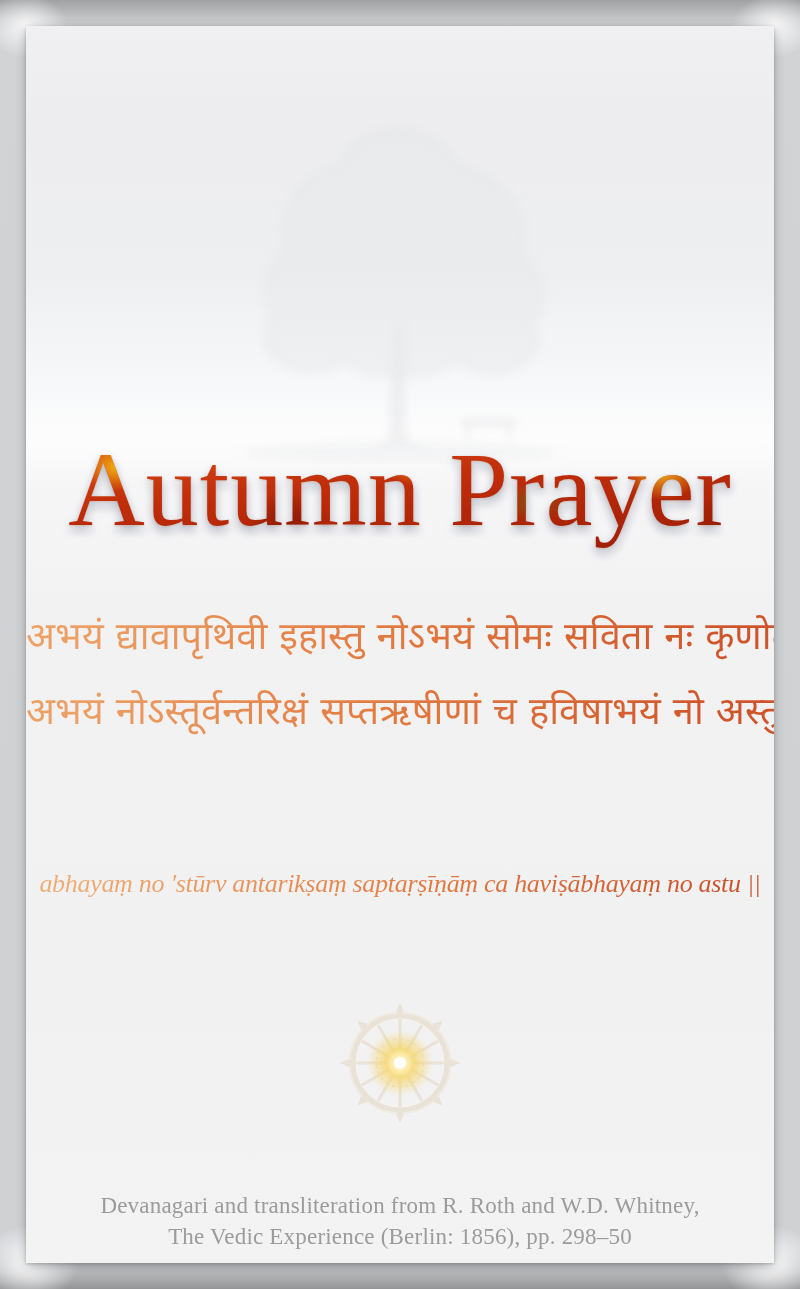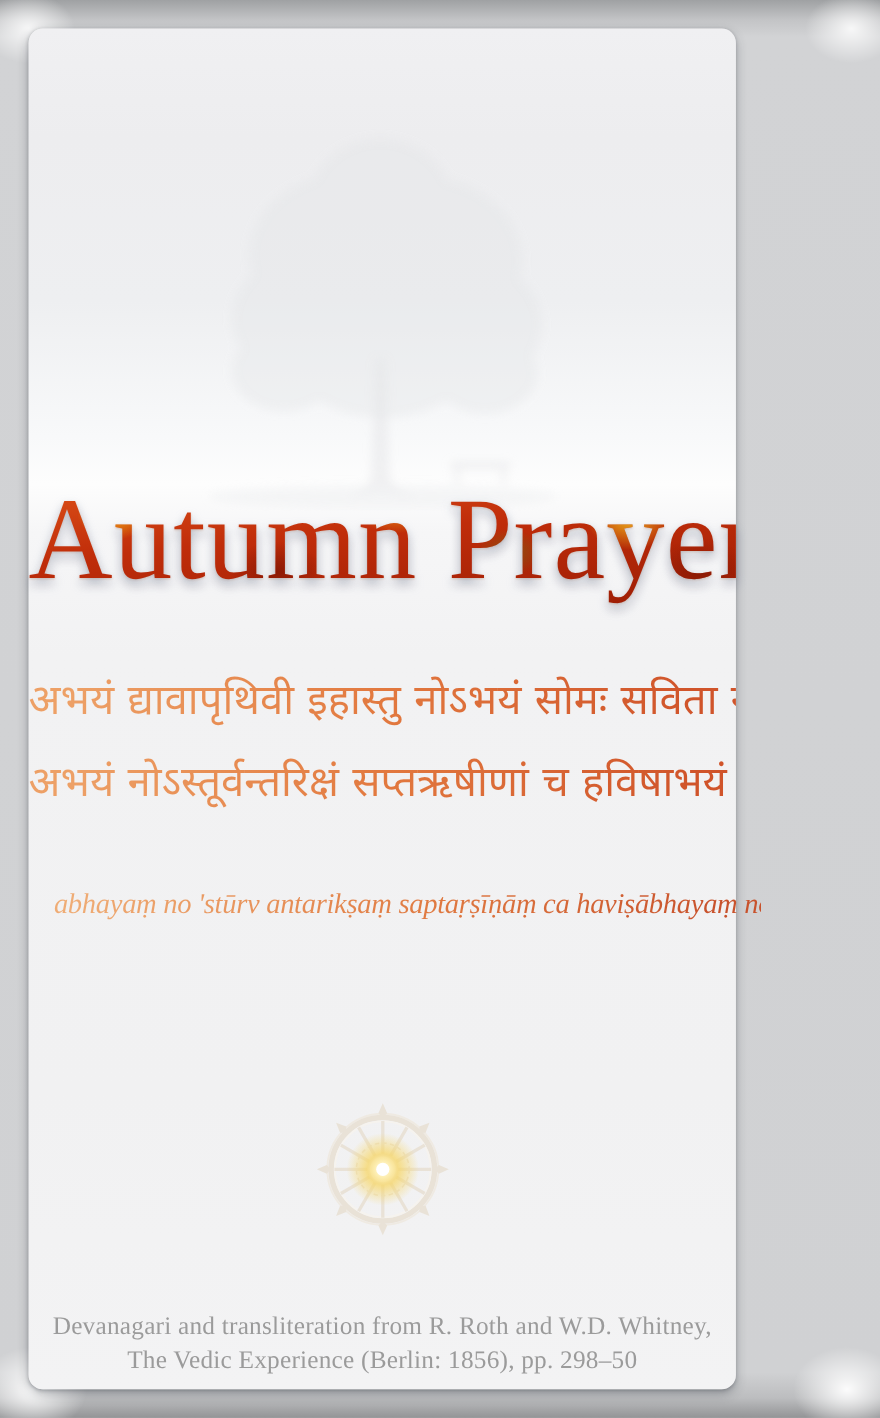--- a/index.html
+++ b/index.html
@@ -11,28 +11,27 @@
   .frame{
     position:relative;width:800px;height:1289px;
     background:
       radial-gradient(60px 45px at 26px 26px, rgba(255,255,255,.85), rgba(255,255,255,0) 70%),
       radial-gradient(60px 45px at 774px 26px, rgba(255,255,255,.85), rgba(255,255,255,0) 70%),
       radial-gradient(70px 55px at 30px 1263px, rgba(255,255,255,.95), rgba(255,255,255,0) 70%),
       radial-gradient(70px 55px at 770px 1263px, rgba(255,255,255,.95), rgba(255,255,255,0) 70%),
       linear-gradient(180deg,#9fa1a3 0%,#c3c4c6 1.4%,#d2d3d5 2.6%,#d0d1d3 96.8%,#bcbdbf 98.6%,#939496 100%);
   }
   .card{
-    position:absolute;left:26px;top:26px;width:643px;height:1237px;
+    position:absolute;left:26px;top:26px;width:748px;height:1237px;
     background:
       linear-gradient(180deg,
         #f0f0f2 0%, #ededef 8%, #eeeff1 20%,
         #f8f9fa 30%, #fdfdfd 33.5%, #f6f6f7 37%,
         #f2f2f3 46%, #f1f1f2 78%, #f3f3f4 100%);
     box-shadow:0 4px 10px rgba(40,45,55,.30), 0 1px 3px rgba(40,45,55,.22);
-    border-radius:13px;
   }
   .tree{
     position:absolute;left:50%;top:58px;transform:translateX(-50%);
     width:380px;height:380px;opacity:.65;
   }
   .title{
     position:absolute;left:0;top:406px;width:100%;margin:0;
     text-align:center;white-space:nowrap;
     font-size:106px;line-height:1.1;font-weight:normal;
     letter-spacing:1px;
@@ -56,21 +55,21 @@
     font-family:"DejaVu Serif","Liberation Serif",serif;
     background-image:linear-gradient(90deg,#eda066 6%,#e2793f 50%,#d0542a 94%);
   }
   .dev1{top:582px;}
   .dev2{top:657px;}
   .translit{
     font-size:26px;line-height:1.5;font-style:italic;letter-spacing:-0.3px;
     background-image:linear-gradient(90deg,#efac75 6%,#e07a41 55%,#c8522c 94%);
   }
   .tr1{top:742px;}
-  .tr2{top:776px;padding-left:23px;}
+  .tr2{top:838px;}
   .wheel{
     position:absolute;left:50%;top:967px;margin-left:-70px;
     width:140px;height:140px;
   }
   .citation{
     position:absolute;left:0;top:1164px;width:100%;
     text-align:center;color:#9b9b9b;font-size:23px;line-height:31px;
     letter-spacing:.2px;
     font-family:Liberation Serif, serif;
   }

